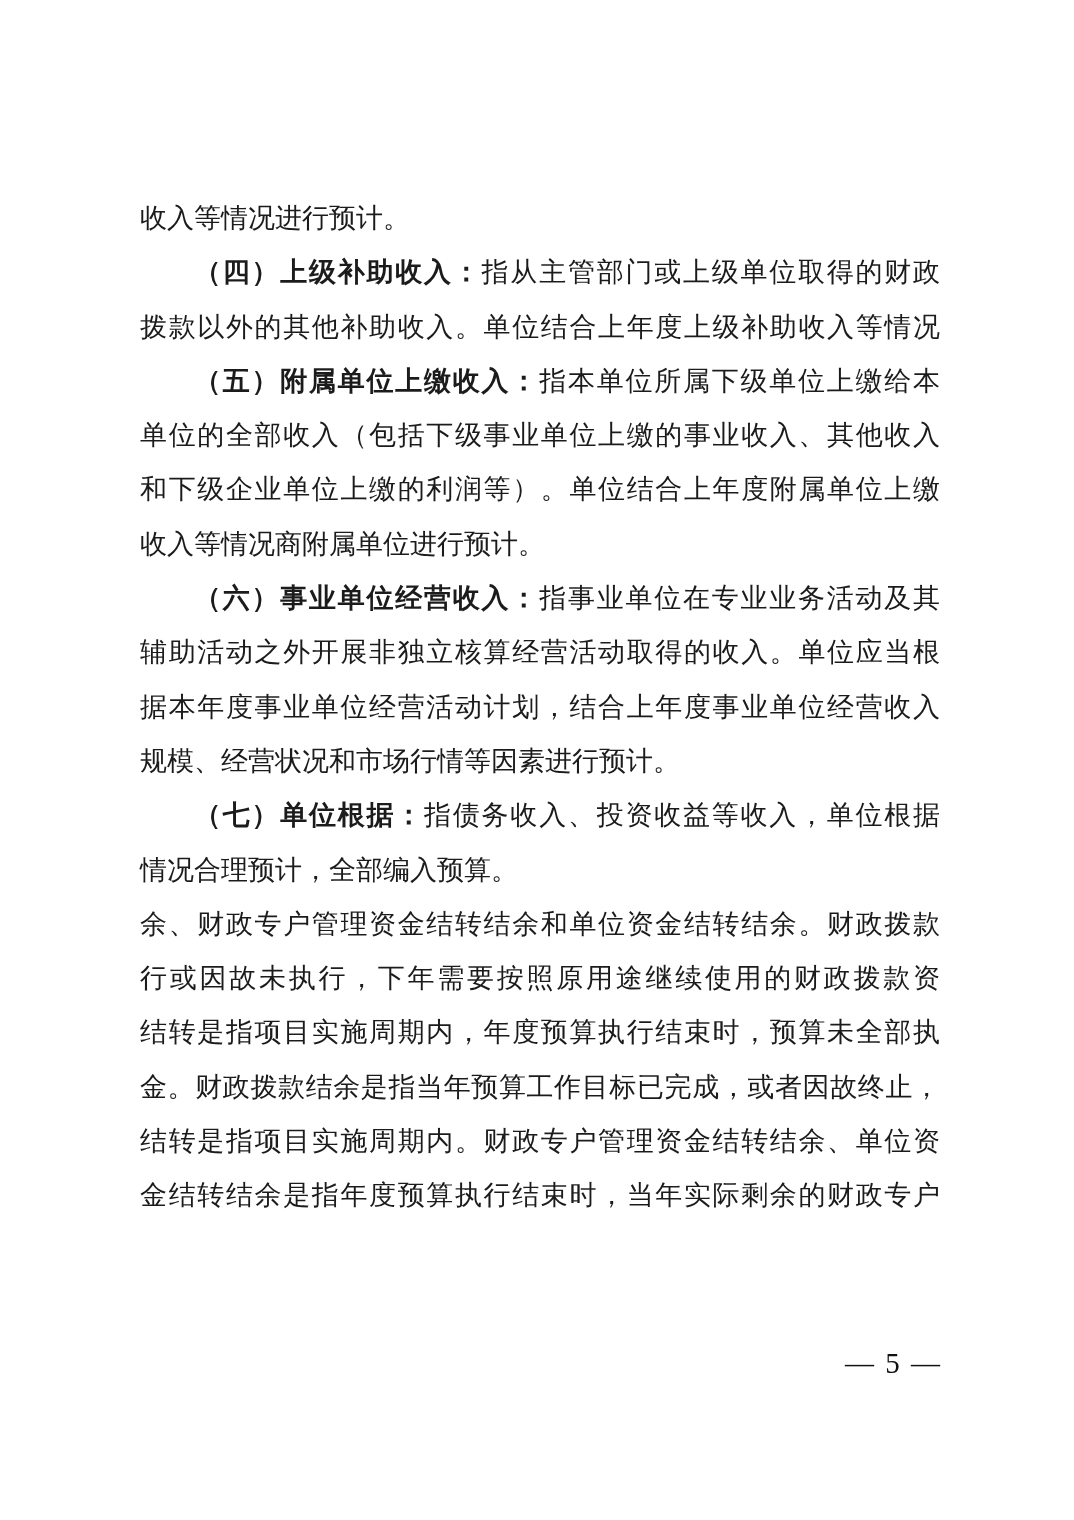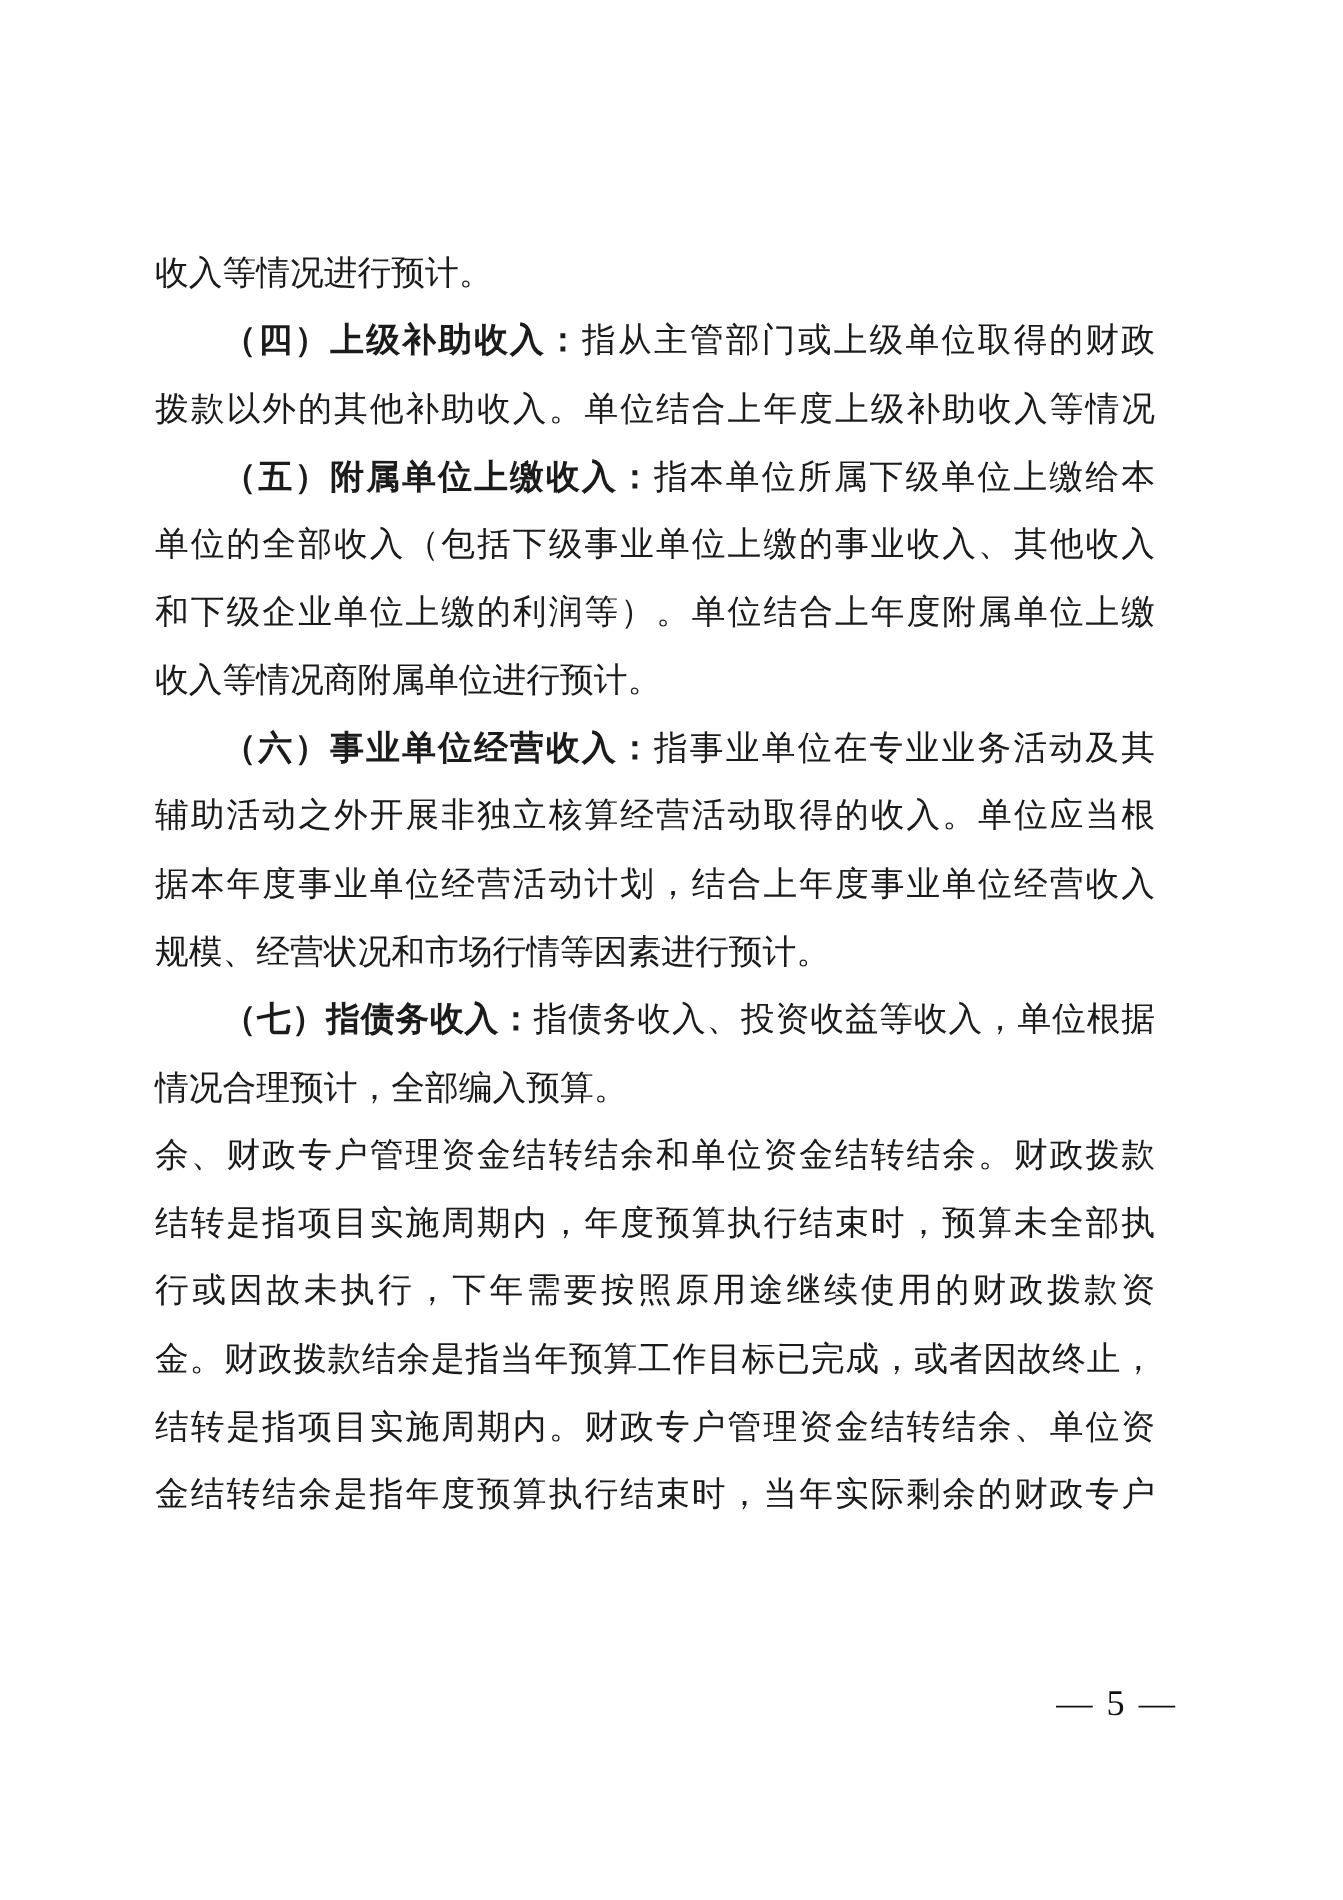--- a/index.html
+++ b/index.html
@@ -8,21 +8,21 @@
     position:relative;
     width:1074px;
     height:1520px;
     background:#ffffff;
     overflow:hidden;
     font-family:"Liberation Serif", serif;
     color:#1b1b1b;
   }
   .content {
     position:absolute;
-    left:124px;
+    left:140px;
     top:191px;
     width:800px;
   }
   .line {
     height:54.3px;
     line-height:54.3px;
     font-size:27px;
     text-align:justify;
     text-align-last:justify;
     text-justify:inter-character;
@@ -61,26 +61,26 @@
     <div class="line indent"><span class="b">（五）附属单位上缴收入：</span><span>指本单位所属下级单位上缴给本</span></div>
     <div class="line"><span>单位的全部收入（包括下级事业单位上缴的事业收入、其他收入</span></div>
     <div class="line"><span>和下级企业单位上缴的利润等）。单位结合上年度附属单位上缴</span></div>
     <div class="line end"><span>收入等情况商附属单位进行预计。</span></div>
 
     <div class="line indent"><span class="b">（六）事业单位经营收入：</span><span>指事业单位在专业业务活动及其</span></div>
     <div class="line"><span>辅助活动之外开展非独立核算经营活动取得的收入。单位应当根</span></div>
     <div class="line"><span>据本年度事业单位经营活动计划，结合上年度事业单位经营收入</span></div>
     <div class="line end"><span>规模、经营状况和市场行情等因素进行预计。</span></div>
 
-    <div class="line indent"><span class="b">（七）指债务收入：</span><span>指债务收入、投资收益等收入，单位根据</span></div>
+    <div class="line indent"><span class="b">（七）单位根据：</span><span>指债务收入、投资收益等收入，单位根据</span></div>
     <div class="line end"><span>情况合理预计，全部编入预算。</span></div>
 
     <div class="line"><span>余、财政专户管理资金结转结余和单位资金结转结余。财政拨款</span></div>
+    <div class="line"><span>行或因故未执行，下年需要按照原用途继续使用的财政拨款资</span></div>
     <div class="line"><span>结转是指项目实施周期内，年度预算执行结束时，预算未全部执</span></div>
-    <div class="line"><span>行或因故未执行，下年需要按照原用途继续使用的财政拨款资</span></div>
     <div class="line"><span>金。财政拨款结余是指当年预算工作目标已完成，或者因故终止，</span></div>
     <div class="line"><span>结转是指项目实施周期内。财政专户管理资金结转结余、单位资</span></div>
     <div class="line"><span>金结转结余是指年度预算执行结束时，当年实际剩余的财政专户</span></div>
 
   </div>
 
   <div class="footer">— 5 —</div>
 </div>
 
 </body></html>

